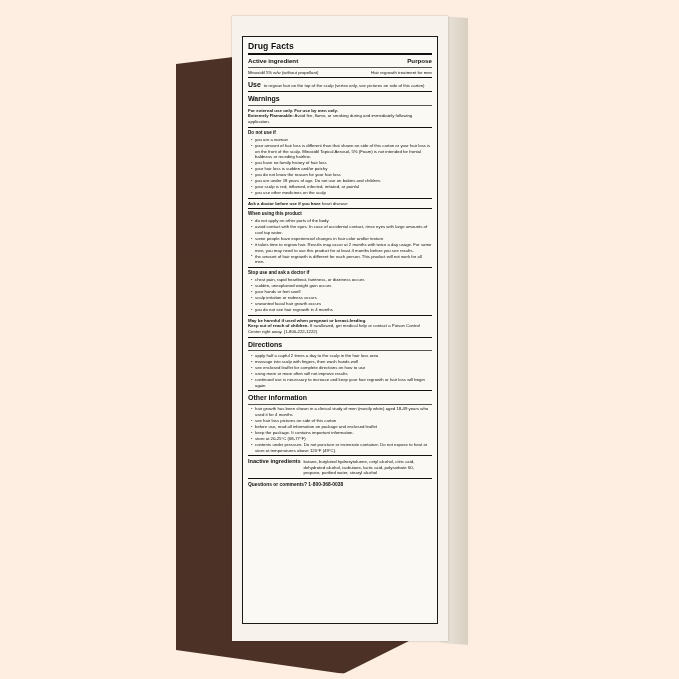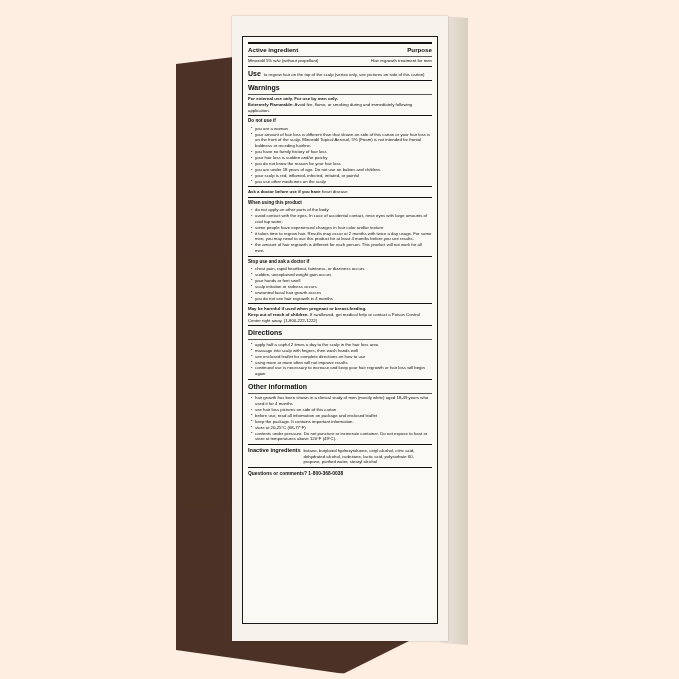--- a/index.html
+++ b/index.html
@@ -177,20 +177,21 @@
 </head>
 <body>
 
 <div class="scene">
   <div class="shadow"></div>
   <div class="side-face"></div>
 
   <div class="carton">
     <div class="panel">
 
+      <div class="dfacts-title">Drug Facts</div>
       <div class="rule-thick"></div>
 
       <div class="row">
         <span class="head-bold">Active ingredient</span>
         <span class="head-bold">Purpose</span>
       </div>
       <div class="rule-hair"></div>
       <div class="row purpose-line">
         <span>Minoxidil 5% w/w (without propellant)</span>
         <span>Hair regrowth treatment for men</span>

